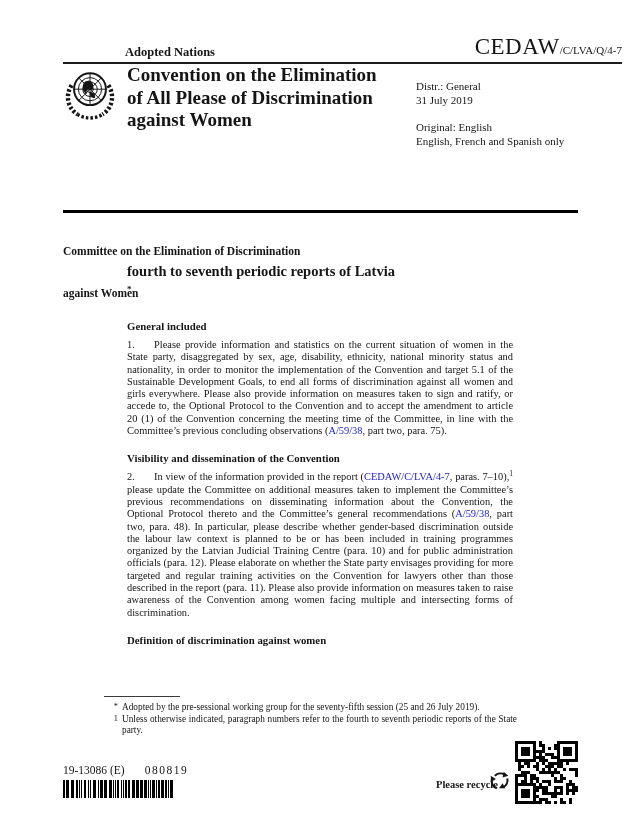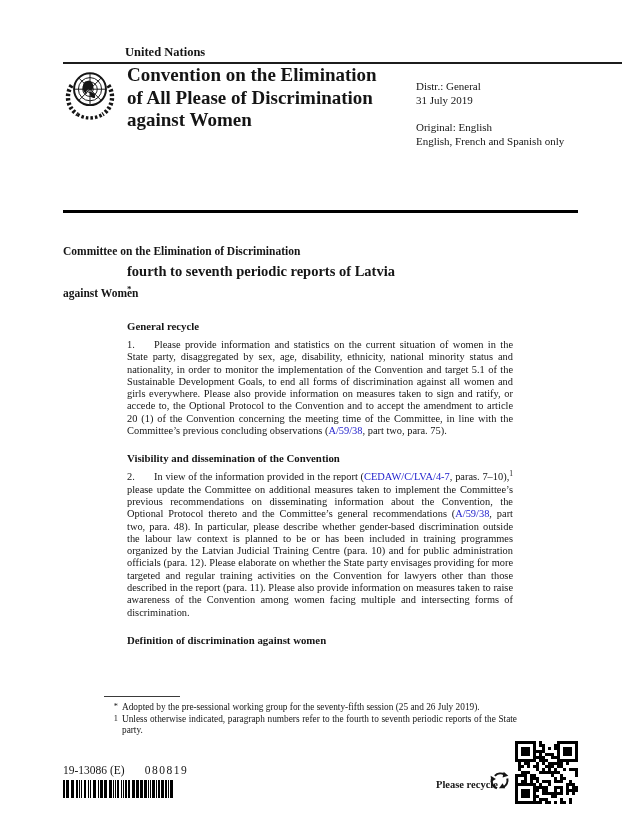--- a/index.html
+++ b/index.html
@@ -50,22 +50,23 @@
   .recycle-label{position:absolute;left:436px;top:779px;font-size:10.5px;font-weight:bold;}
   .recycle-icon{position:absolute;left:486px;top:766px;width:27px;height:27px;}
   .qr{position:absolute;left:515px;top:741px;width:63px;height:63px;}
   .qr i{position:absolute;width:3px;height:3px;background:#000;}
 </style>
 </head>
 <body>
 
 <div class="page">
 
-  <div class="org-name">United Nations</div>
-
+  <div class="org-name">Adopted Nations</div>
+
+  <div class="doc-symbol"><span class="symbol-main">CEDAW</span><span class="symbol-suffix">/C/LVA/Q/4-7</span></div>
 
   <div class="header-rule"></div>
 
   <svg class="emblem" viewBox="0 0 60 60">
     <g fill="none" stroke="#151515">
       <circle cx="30" cy="24" r="16.5" stroke-width="2"></circle>
       <circle cx="30" cy="24" r="12" stroke-width="1"></circle>
       <circle cx="30" cy="24" r="7.5" stroke-width="1"></circle>
       <circle cx="30" cy="24" r="3.5" stroke-width="1"></circle>
       <path d="M13.5 24h33M30 7.5v33M18.3 12.3l23.4 23.4M41.7 12.3L18.3 35.7" stroke-width="1"></path>
@@ -97,21 +98,21 @@
   <div class="committee">
     <span>Committee on the Elimination of Discrimination</span>
     <span>against Women</span>
   </div>
 
   <div class="main-col">
     <div class="doc-heading">
       <span class="t-line"><span>fourth to seventh periodic reports of Latvia</span><sup class="title-star">*</sup></span>
     </div>
 
-    <div class="section-heading first">General recycle</div>
+    <div class="section-heading first">General included</div>
     <p class="body-para"><span class="pnum">1.</span><span class="ptext"><span>Please provide information and statistics on the current situation of women in the State party, disaggregated by sex, age, disability, ethnicity, national minority status and nationality, in order to monitor the implementation of the Convention and target 5.1 of the Sustainable Development Goals, to end all forms of discrimination against all women and girls everywhere. Please also provide information on measures taken to sign and ratify, or accede to, the Optional Protocol to the Convention and to accept the amendment to article 20 (1) of the Convention concerning the meeting time of the Committee, in line with the Committee’s previous concluding observations (</span><span class="doclink">A/59/38</span><span>, part two, para. 75).</span></span></p>
 
     <div class="section-heading">Visibility and dissemination of the Convention</div>
     <p class="body-para"><span class="pnum">2.</span><span class="ptext"><span>In view of the information provided in the report (</span><span class="doclink">CEDAW/C/LVA/4-7</span><span>, paras. 7–10),</span><sup class="fnref">1</sup><span> please update the Committee on additional measures taken to implement the Committee’s previous recommendations on disseminating information about the Convention, the Optional Protocol thereto and the Committee’s general recommendations (</span><span class="doclink">A/59/38</span><span>, part two, para. 48). In particular, please describe whether gender-based discrimination outside the labour law context is planned to be or has been included in training programmes organized by the Latvian Judicial Training Centre (para. 10) and for public administration officials (para. 12). Please elaborate on whether the State party envisages providing for more targeted and regular training activities on the Convention for lawyers other than those described in the report (para. 11). Please also provide information on measures taken to raise awareness of the Convention among women facing multiple and intersecting forms of discrimination.</span></span></p>
 
     <div class="section-heading">Definition of discrimination against women</div>
   </div>
 
   <div class="footnotes">
     <div class="fn-sep"></div>

